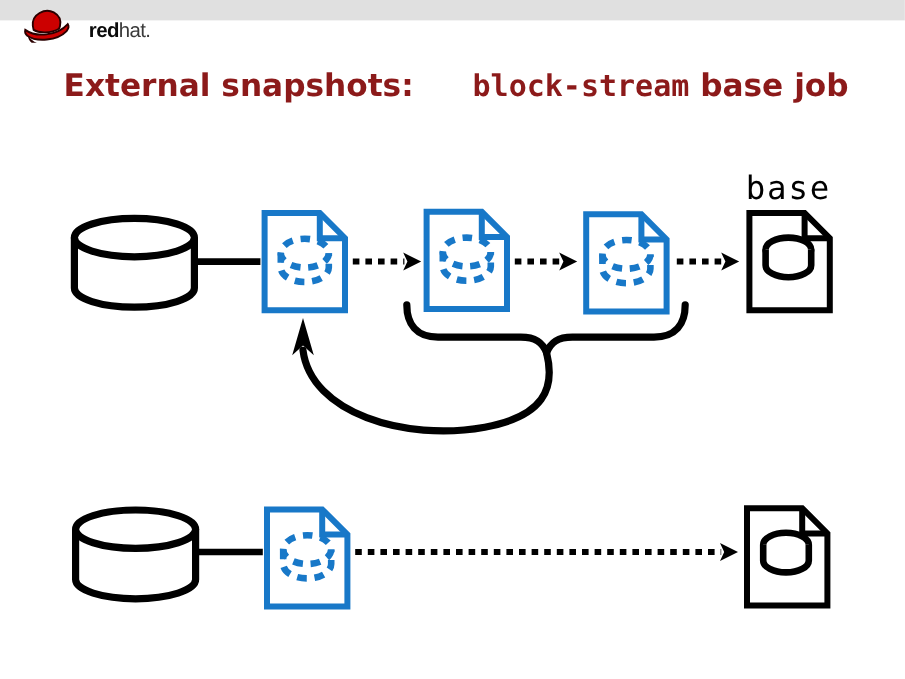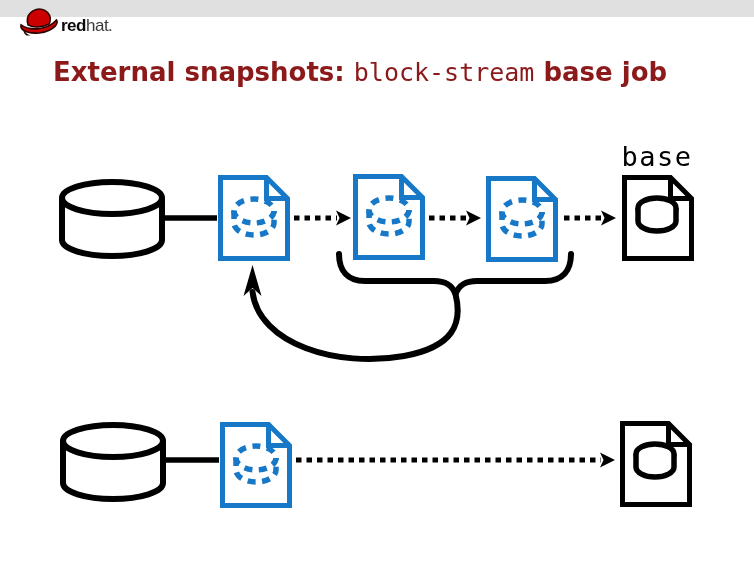--- a/index.html
+++ b/index.html
@@ -7,36 +7,36 @@
     width:754px; height:566px; position:relative; overflow:hidden;
     background:#ffffff;
     font-family:"Liberation Sans", sans-serif;
   }
   .band {
     position:absolute; top:0; left:0; width:754px; height:17px;
     background:var(--band-gray,#e0e0e0);
   }
   .logo {
     position:absolute; top:5px; left:17px;
-    display:flex; align-items:flex-end; gap:1px;
+    display:flex; align-items:flex-end; gap:14px;
   }
   .logo svg { width:43px; height:33px; display:block; }
   .brand { font-size:17px; line-height:1; padding-bottom:4px; white-space:nowrap; }
   .brand .b1 { font-weight:700; color:#0b0b0b; letter-spacing:-0.5px; }
   .brand .b2 { font-weight:500; color:#3a3a3a; letter-spacing:-0.5px; }
   .title {
     position:absolute; left:53px; top:57px; margin:0;
     white-space:nowrap;
     color:var(--title-red,#8c1a1a);
     font-family:"DejaVu Sans","Liberation Sans",sans-serif;
     font-weight:700; font-size:26px;
   }
   .title .t-mono {
     font-family:"DejaVu Sans Mono","Liberation Mono",monospace;
-    font-weight:400; font-size:25px;
+    font-weight:700; font-size:25px;margin-left:40px;
   }
   .diagram { position:absolute; left:0; top:0; width:754px; height:566px; }
   .base-label {
     font-family:"DejaVu Sans Mono","Liberation Mono",monospace;
     font-size:27px; font-weight:500; letter-spacing:1.5px;
     fill:var(--ink,#000);
   }
 </style>
 </head>
 <body>

